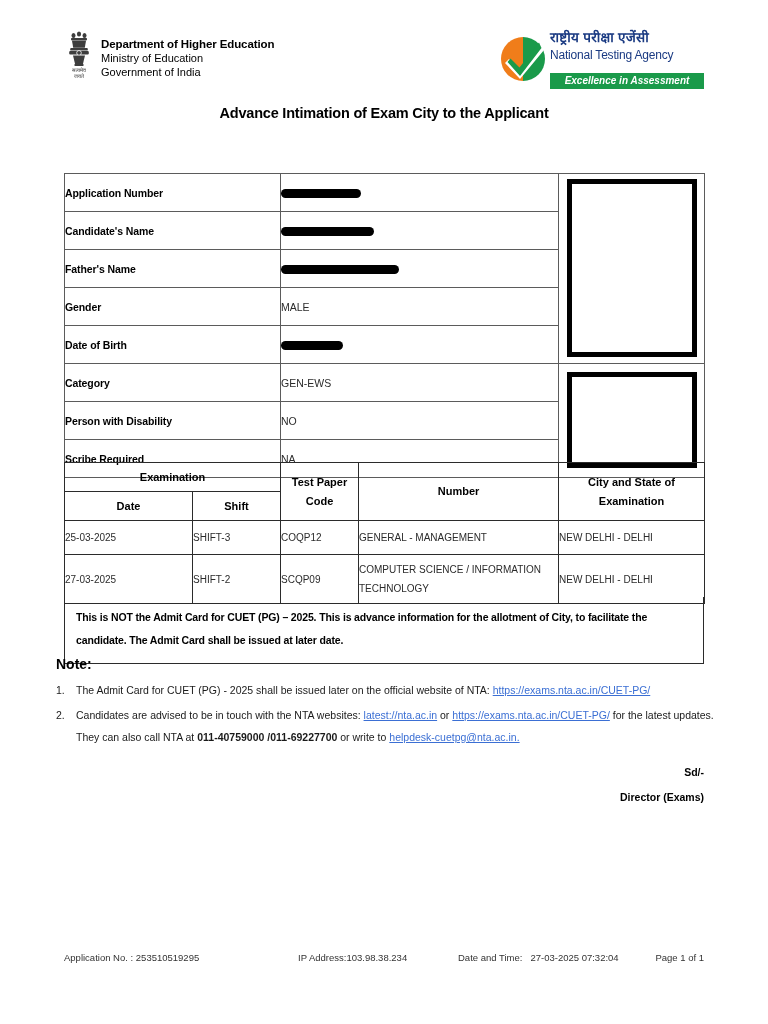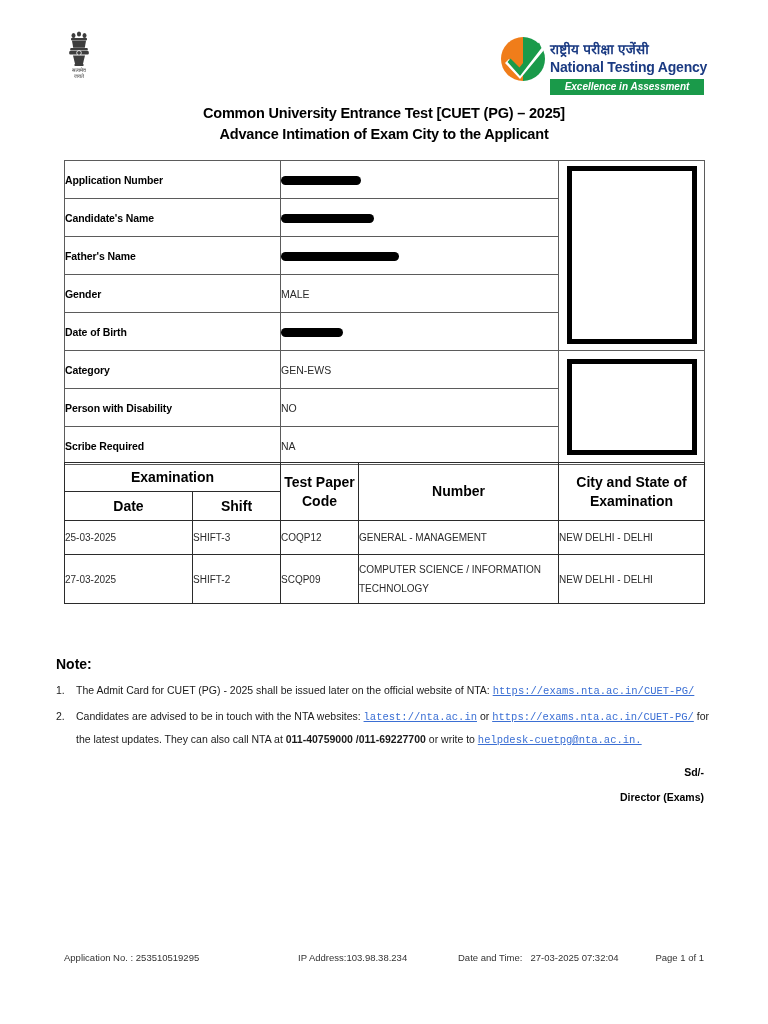--- a/index.html
+++ b/index.html
@@ -67,41 +67,41 @@
     width: 212px;
     height: 62px;
   }
   .nta-mark {
     position: absolute;
     left: 8px; top: 6px;
     width: 46px; height: 46px;
   }
   .nta-text {
     position: absolute;
-    left: 58px; top: 12px;
+    left: 58px; top: 0;
     width: 154px;
   }
   .nta-hindi {
     font-size: 13.5px;
     font-weight: bold;
     color: #1a3a82;
     letter-spacing: 0.3px;
     line-height: 16px;
     white-space: nowrap;
   }
   .nta-english {
-    font-size: 14px;
-    font-weight: bold;
+    font-size: 12px;
+    font-weight: normal;
     color: #1a3a82;
     line-height: 19px;
     letter-spacing: -0.2px;
     white-space: nowrap;
   }
   .nta-banner {
-    margin-top: 2px;
+    margin-top: 8px;
     background: #1a9a4a;
     color: #ffffff;
     font-size: 10px;
     font-weight: bold;
     font-style: italic;
     text-align: center;
     padding: 2px 4px 3px 4px;
     line-height: 11px;
     white-space: nowrap;
   }
@@ -125,21 +125,21 @@
     font-weight: bold;
     color: #e8161a;
     line-height: 20px;
     margin-top: 3px;
   }
 
   
   .main-table {
     position: absolute;
     left: 64px;
-    top: 160px;
+    top: 173px;
     width: 640px;
     border-collapse: collapse;
     table-layout: fixed;
   }
   .main-table td {
     border: 1px solid #5b5b5b;
     padding: 0;
     vertical-align: middle;
   }
   .cell-label {
@@ -192,21 +192,21 @@
     top: 462px;
     width: 640px;
     border-collapse: collapse;
     table-layout: fixed;
   }
   .exam-table td, .exam-table th {
     border: 1px solid #2b2b2b;
     padding: 0;
   }
   .exam-head {
-    font-size: 14px;
+    font-size: 11px;
     font-weight: bold;
     text-align: center;
     vertical-align: middle;
     height: 28px;
     line-height: 19px;
   }
   .exam-head-tall {
     height: 56px;
   }
   .exam-cell {
@@ -257,21 +257,20 @@
   .note-item {
     display: flex;
     gap: 6px;
     margin-bottom: 3px;
   }
   .note-num { flex: none; width: 14px; }
   .note-body { flex: 1; }
   a.link, .link {
     color: #3b6fd4;
     text-decoration: underline;
-    font-family: Liberation Mono, monospace;
   }
   .bold { font-weight: bold; }
 
   
   .sig {
     position: absolute;
     right: 64px;
     top: 760px;
     text-align: right;
     font-size: 10.5px;
@@ -314,41 +313,45 @@
             <rect x="5.2" y="23" width="19.6" height="3.6" rx="1.1"></rect>
             <circle cx="15" cy="24.8" r="2.6" fill="#f2f2f2"></circle>
             <circle cx="15" cy="24.8" r="1.9" fill="#3d3d3d"></circle>
             <path d="M9 27.4 h12 l-2.2 9 h-7.6 z"></path>
             <rect x="10.4" y="36" width="9.2" height="2" rx="0.7"></rect>
           </g>
           <text x="15" y="44" font-size="5.2" text-anchor="middle" fill="#3d3d3d" font-family="'Liberation Sans', sans-serif">सत्यमेव</text>
           <text x="15" y="49.5" font-size="5.2" text-anchor="middle" fill="#3d3d3d" font-family="'Liberation Sans', sans-serif">जयते</text>
         </svg>
       </div>
+      <div class="gov-lines">
+        <div class="gov-line1">Department of Higher Education</div>
+        <div class="gov-line2">Ministry of Education</div>
+        <div class="gov-line3">Government of India</div>
+      </div>
     </div>
 
     <div class="nta-logo">
       <div class="nta-mark">
         <svg viewBox="0 0 46 46" width="46" height="46" aria-hidden="true">
           <path d="M23 1 A22 22 0 0 0 23 45 Z" fill="#f07d1a"></path>
           <path d="M23 1 A22 22 0 0 1 23 45 Z" fill="#1a9a4a"></path>
           <path d="M9 23 L19 34 L40 7 L44 14 L20 43 L5 27 Z" fill="#ffffff"></path>
           <path d="M10.5 22.5 L19.5 31.5 L39 6.5 L41.5 12 L20 40 L7.5 26 Z" fill="#1a9a4a"></path>
         </svg>
       </div>
       <div class="nta-text">
         <div class="nta-hindi">राष्ट्रीय परीक्षा एजेंसी</div>
         <div class="nta-english">National Testing Agency</div>
         <div class="nta-banner">Excellence in Assessment</div>
       </div>
     </div>
   </div>
 
   <div class="titles">
-    <div class="title-1">Common University Entrance Test [CUET (PG) – 2025]</div>
     <div class="title-2">Advance Intimation of Exam City to the Applicant</div>
   </div>
 
   <table class="main-table">
     <colgroup>
       <col style="width:216px">
       <col style="width:278px">
       <col style="width:146px">
     </colgroup>
     <tbody>
@@ -431,20 +434,21 @@
         <td class="exam-cell exam-cell-2">SCQP09</td>
         <td class="exam-cell exam-cell-2">
           <span>COMPUTER SCIENCE / INFORMATION</span><br>
           <span>TECHNOLOGY</span>
         </td>
         <td class="exam-cell exam-cell-2">NEW DELHI - DELHI</td>
       </tr>
     </tbody>
   </table>
 
+  <div class="disclaimer">This is NOT the Admit Card for CUET (PG) – 2025. This is advance information for the allotment of City, to facilitate the candidate. The Admit Card shall be issued at later date.</div>
 
   <div class="note-head">Note:</div>
   <div class="note-list">
 
     <div class="note-item">
       <div class="note-num">1.</div>
       <div class="note-body">
         <span>The Admit Card for CUET (PG) - 2025 shall be issued later on the official website of NTA:</span>
         <span class="link">https://exams.nta.ac.in/CUET-PG/</span>
       </div>

